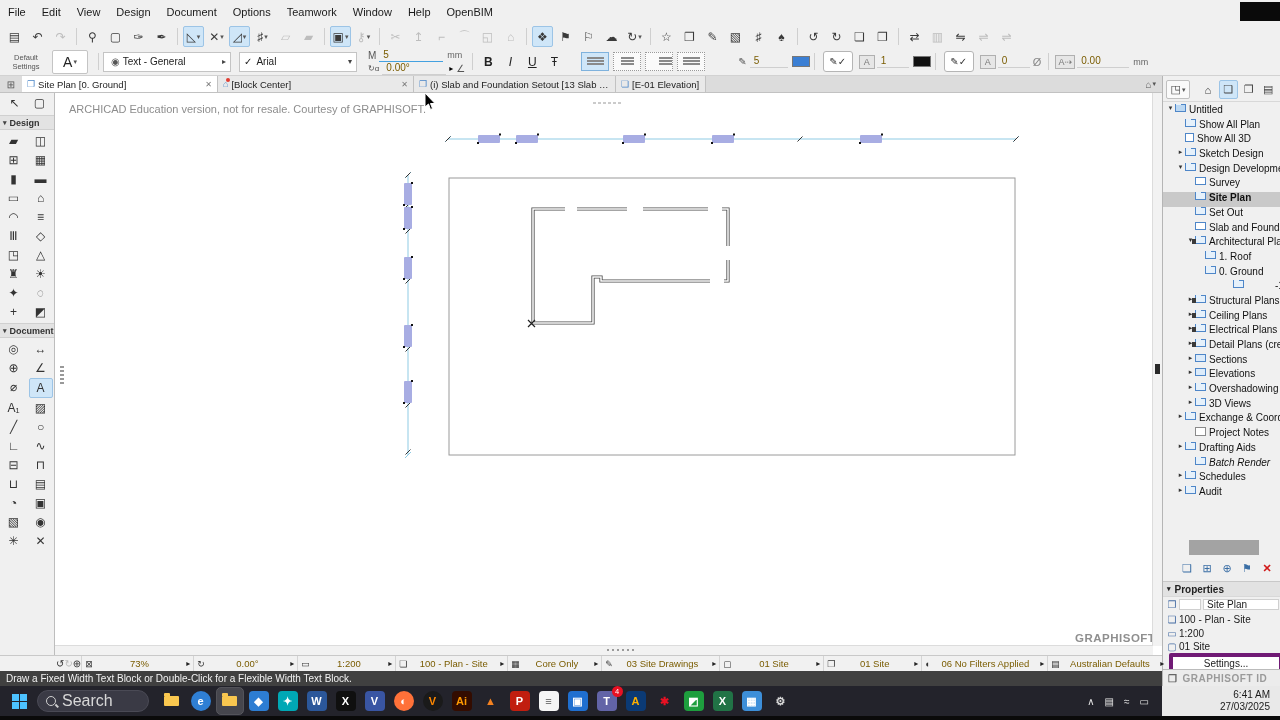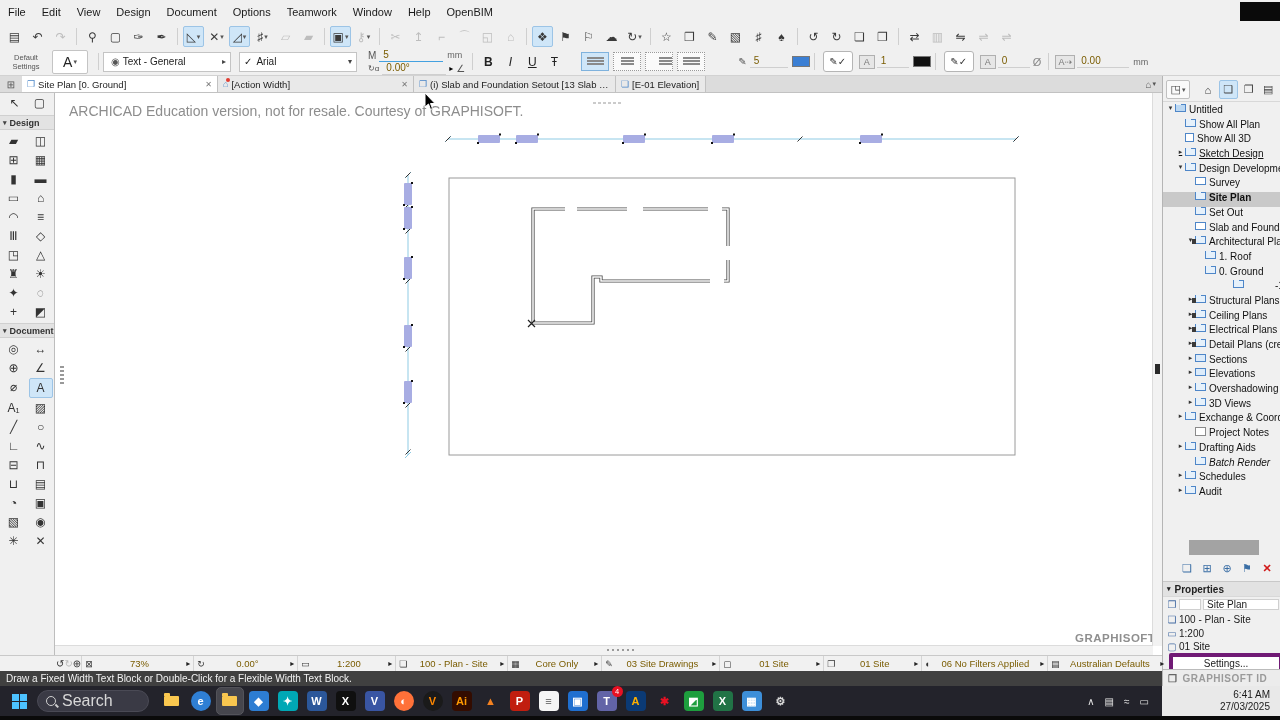--- a/index.html
+++ b/index.html
@@ -48,21 +48,21 @@
   
   #toolbox{left:0;top:93px;width:55px;height:562px;background:#f0f0f0;border-right:1px solid #bdbdbd;box-sizing:border-box;}
   .xrow{display:flex;justify-content:space-around;padding:1px 2px;}
   .xbtn{width:22px;height:18px;display:flex;align-items:center;justify-content:center;font-size:12px;color:#333;border-radius:2px;}
   .xbtn.sel{background:#cfe6f8;border:1px solid #9cc4e6;}
   .xhead{display:flex;align-items:center;font-size:9px;font-weight:bold;color:#333;background:#e3e3e3;border-top:1px solid #d0d0d0;border-bottom:1px solid #d0d0d0;height:13px;padding-left:3px;margin:2px 0;}
   .xhead .c{font-size:7px;margin-right:3px;color:#444;}
   .xgrid{display:grid;grid-template-columns:1fr 1fr;justify-items:center;row-gap:1px;}
   
   #canvas{left:55px;top:93px;width:1107px;height:562px;background:#ffffff;overflow:hidden;}
-  #edu{left:14px;top:10px;font-size:14px;color:#8d8d8d;}
+  #edu{left:14px;top:10px;font-size:11px;color:#8d8d8d;}
   #wm{left:1020px;top:539px;font-size:11.5px;font-weight:bold;letter-spacing:.5px;color:#8f8f8f;}
   #vsb{right:0;top:0;width:9px;height:553px;background:#f2f2f2;border-left:1px solid #dcdcdc;}
   #vsb .mark{position:absolute;left:2px;top:271px;width:5px;height:10px;background:#2a2a2a;}
   #hsb{left:0;bottom:0;width:1098px;height:9px;background:#f2f2f2;border-top:1px solid #dcdcdc;}
   #hsb .dots{position:absolute;left:552px;top:3px;width:30px;height:2px;background:repeating-linear-gradient(90deg,#9a9a9a 0 2px,rgba(0,0,0,0) 2px 5px);}
   #grip{left:60px;top:366px;width:4px;height:18px;background:repeating-linear-gradient(180deg,#999 0 2px,rgba(0,0,0,0) 2px 4px);}
   
   #rpanel{left:1162px;top:76px;width:118px;height:610px;background:#f0f0f0;border-left:1px solid #b5b5b5;box-sizing:border-box;font-size:10px;}
   #navicons{display:flex;align-items:center;padding:4px 2px 2px 2px;border-bottom:1px solid #d8d8d8;}
   .nbtn{width:19px;height:17px;display:flex;align-items:center;justify-content:center;font-size:11px;color:#444;border-radius:2px;margin:0 1px;}
@@ -356,21 +356,21 @@
 <div id="tabbar" class="abs">
   <div id="tabgrid">⊞</div>
   <div id="tabs" style="display:flex;">
       <div class="tab active" style="width: 196px;">
         <span class="tico">❐</span>
         <span class="lbl">Site Plan [0. Ground]</span>
         <span class="x">✕</span>
       </div>
       <div class="tab" style="width: 196px;">
         <span class="tico">⌂<span class="dot"></span></span>
-        <span class="lbl">[Action Width]</span>
+        <span class="lbl">[Block Center]</span>
         <span class="x">✕</span>
       </div>
       <div class="tab" style="width: 202px;">
         <span class="tico">❐</span>
         <span class="lbl">(i) Slab and Foundation Setout [13 Slab and Fou...</span>
       </div>
       <div class="tab" style="width: 90px;">
         <span class="tico">❏</span>
         <span class="lbl">[E-01 Elevation]</span>
       </div>
@@ -662,21 +662,21 @@
       <div class="trow" style="padding-left: 13px;">
         <span class="tarr"></span>
         <span class="ti folder"></span>
         <span>Show All Plan</span>
       </div>
       <div class="trow" style="padding-left: 13px;">
         <span class="tarr"></span>
         <span class="ti box"></span>
         <span>Show All 3D</span>
       </div>
-      <div class="trow" style="padding-left: 13px; text-decoration: underline;">
+      <div class="trow" style="padding-left: 13px;">
         <span class="tarr">▸</span>
         <span class="ti folder"></span>
         <span>Sketch Design</span>
       </div>
       <div class="trow" style="padding-left: 13px;">
         <span class="tarr">▾</span>
         <span class="ti folder"></span>
         <span>Design Development / C</span>
       </div>
       <div class="trow" style="padding-left: 23px;">

